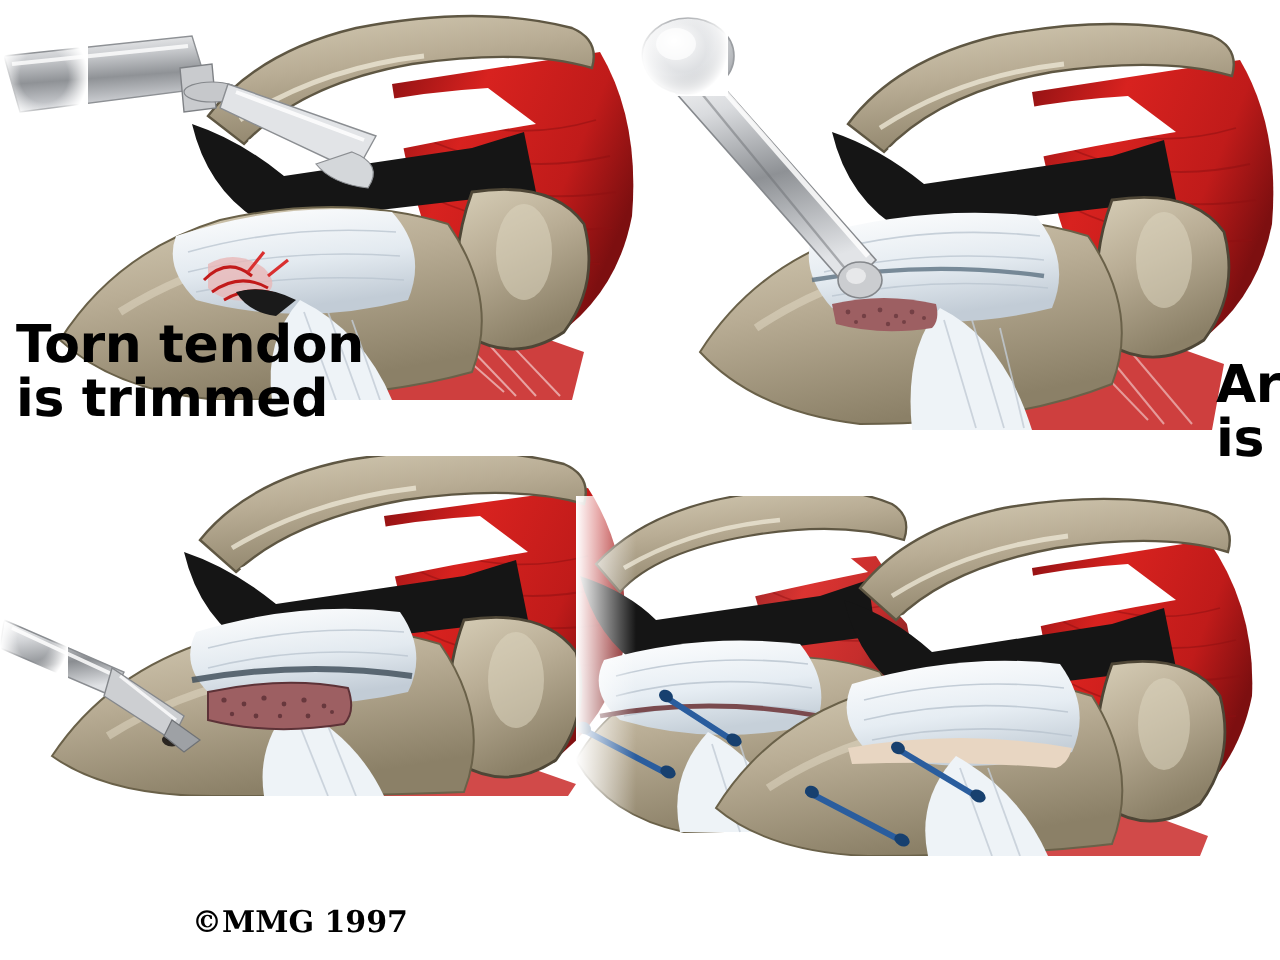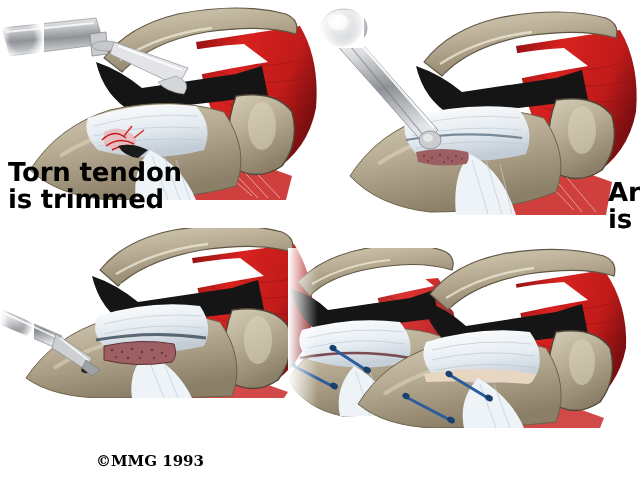--- a/index.html
+++ b/index.html
@@ -484,15 +484,15 @@
             <ellipse cx="201" cy="150" rx="4" ry="3" transform="rotate(28 201 150)"></ellipse>
           </g>
         </g>
 
         <rect x="0" y="0" width="30" height="180" fill="url(#p4fadeL)"></rect>
       </svg>
     </div>
 
   </div>
 
-  <div class="copyright">©MMG 1993</div>
+  <div class="copyright">©MMG 1997</div>
 
 </div>
 
 </body></html>

